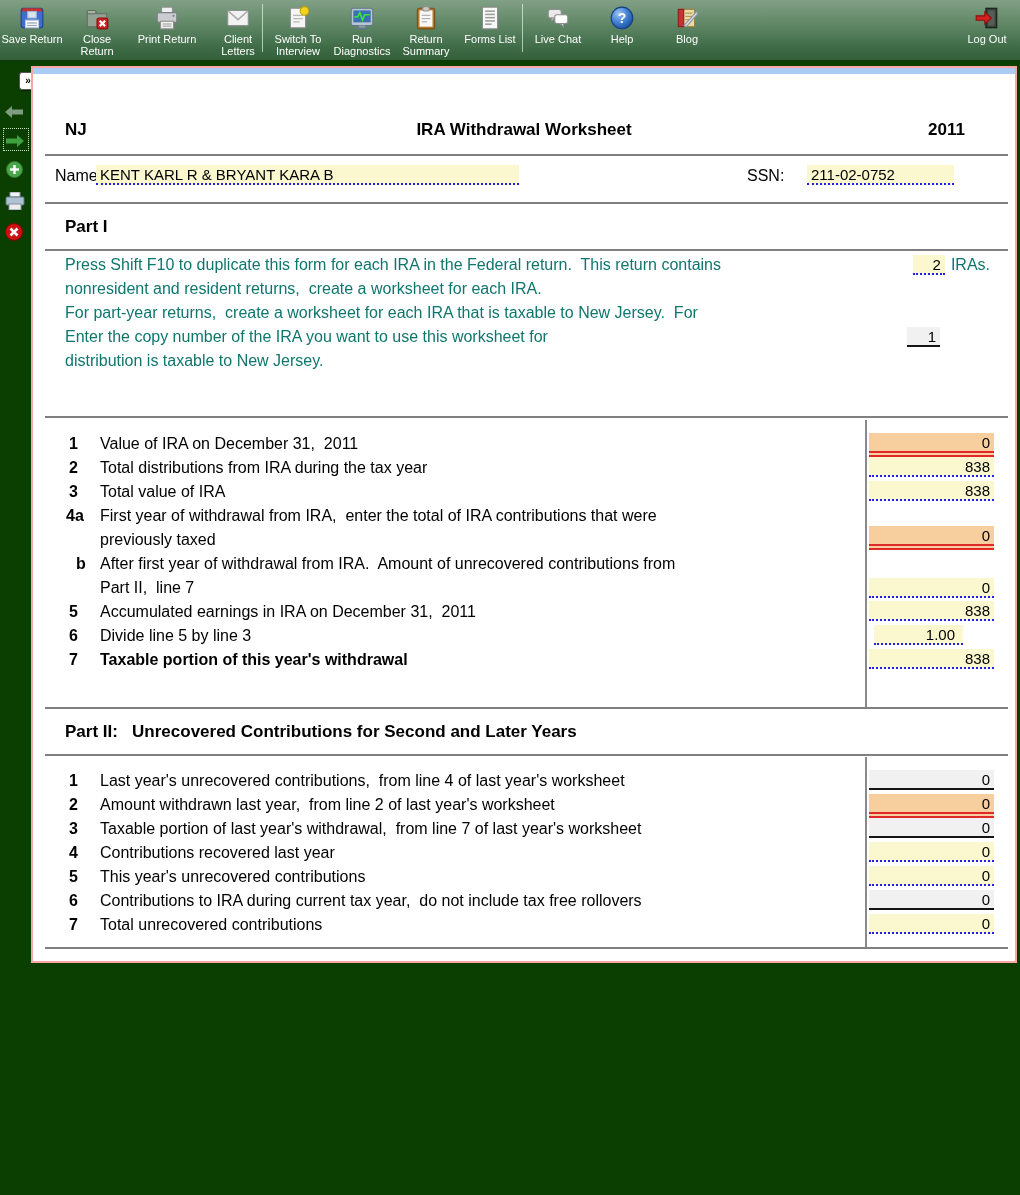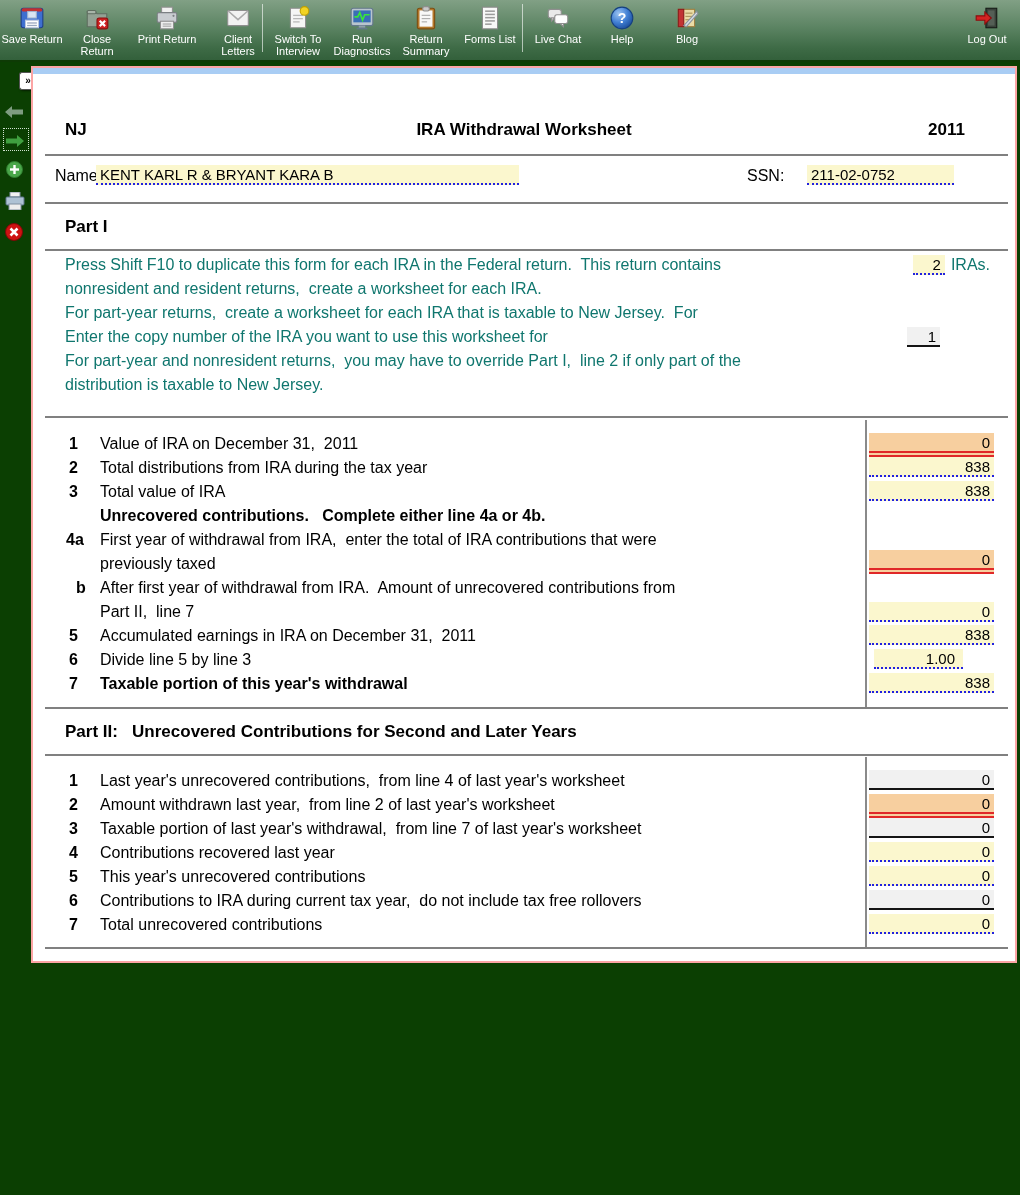--- a/index.html
+++ b/index.html
@@ -312,23 +312,20 @@
         <span class="pre ftext">nonresident and resident returns,  create a worksheet for each IRA.</span>
       </div>
     <div class="iline">
         <span class="pre ftext">For part-year returns,  create a worksheet for each IRA that is taxable to New Jersey.  For</span>
       </div>
     <div class="iline">
       <span class="grow pre ftext">Enter the copy number of the IRA you want to use this worksheet for</span>
       <span class="field fg ifld" style="position:relative;width:33px;margin-left:auto;margin-right:50px">1</span>
     </div>
     <div class="iline">
-        <span class="pre ftext">For part-year and nonresident returns,  you may have to override Part I,  line 2 if only part of the</span>
-      </div>
-    <div class="iline">
         <span class="pre ftext">distribution is taxable to New Jersey.</span>
       </div>
   </div>
   <div class="hr" style="top:348px"></div>
 
   <div class="vdiv" style="top:352px;height:287px"></div>
   <div class="tbl" style="top:364px">
     <div class="row">
       <span class="num">1</span>
       <span class="txt">Value of IRA on December 31,  2011</span>
@@ -336,24 +333,20 @@
     </div>
     <div class="row">
       <span class="num">2</span>
       <span class="txt">Total distributions from IRA during the tax year</span>
       <span class="field fy fld">838</span>
     </div>
     <div class="row">
       <span class="num">3</span>
       <span class="txt">Total value of IRA</span>
       <span class="field fy fld">838</span>
-    </div>
-    <div class="row">
-      <span class="num"></span>
-      <span class="txt bold">Unrecovered contributions.   Complete either line 4a or 4b.</span>
     </div>
     <div class="row h2x">
       <span class="num numwide">4a</span>
       <span class="txt"><span class="pre">First year of withdrawal from IRA,  enter the total of IRA contributions that were</span><br><span class="pre">previously taxed</span></span>
       <span class="field fo fld">0</span>
     </div>
     <div class="row h2x">
       <span class="num numwide num-b">b</span>
       <span class="txt"><span class="pre">After first year of withdrawal from IRA.  Amount of unrecovered contributions from</span><br><span class="pre">Part II,  line 7</span></span>
       <span class="field fy fld">0</span>

